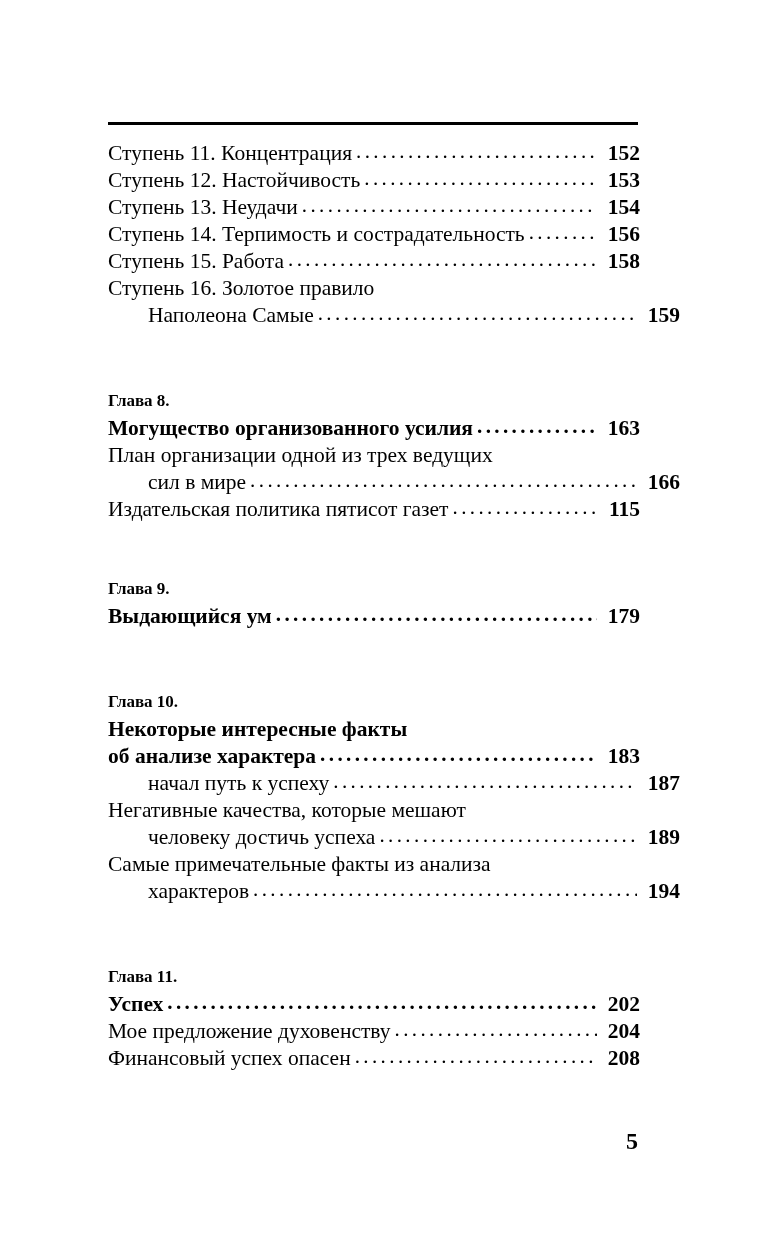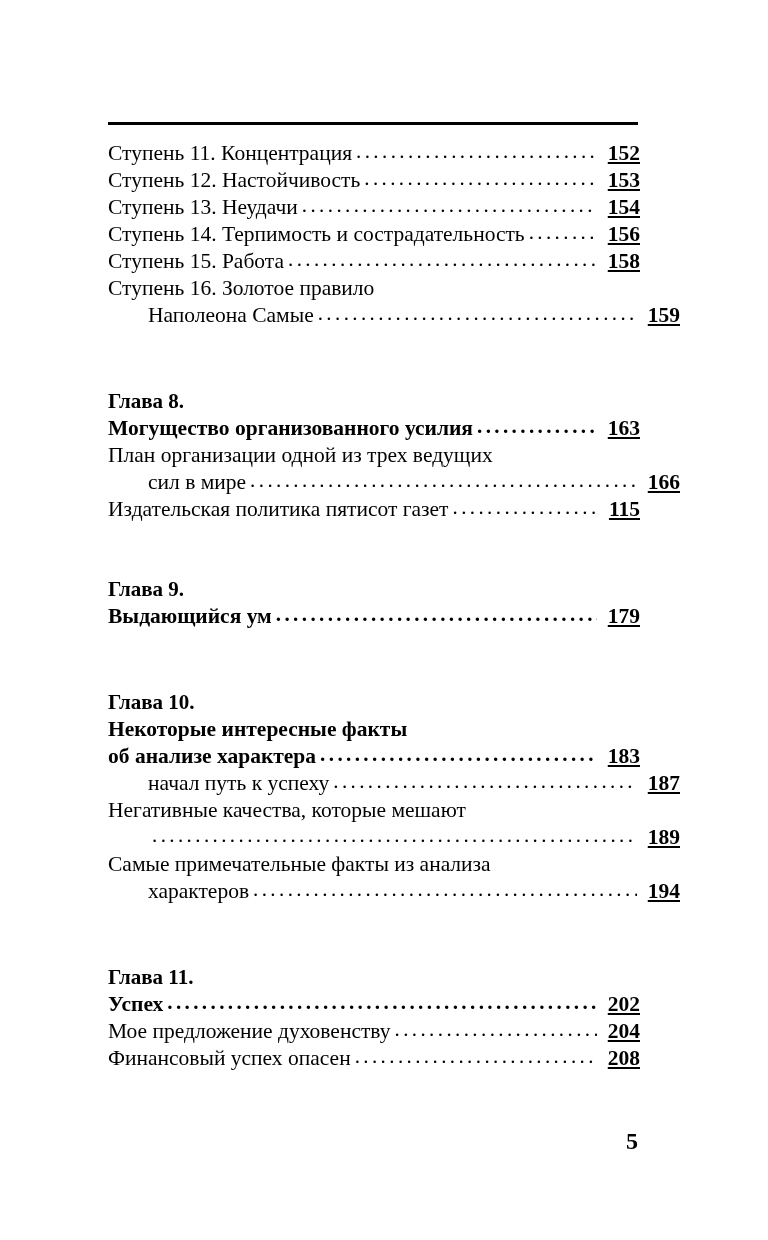--- a/index.html
+++ b/index.html
@@ -59,35 +59,34 @@
     color: #000;
   }
   .toc-line .leader::after {
     content: "..........................................................................................";
   }
   .toc-line .page-num {
     flex: 0 0 auto;
     font-weight: bold;
     text-align: right;
     min-width: 40px;
-    text-decoration: underline;
   }
   .toc-line.noleader .leader::after { content: ""; }
 
   .bold { font-weight: bold; align-items: flex-end; }
   .indent { padding-left: 40px; }
 
   
   .group { margin-bottom: 0; }
   .gap-xl { height: 58px; }
   .gap-l  { height: 52px; }
 
   .chapter-head {
     font-weight: bold;
-    font-size: 21px;
+    font-size: 17px;
     line-height: 28px;
   }
 
   .folio {
     position: absolute;
     right: 130px;
     top: 1128px;
     font-size: 24px;
     font-weight: bold;
   }
@@ -194,20 +193,21 @@
         <span class="label">начал путь к успеху</span>
         <span class="leader"></span>
         <span class="page-num">187</span>
       </div>
       <div class="toc-line noleader">
         <span class="label">Негативные качества, которые мешают</span>
         <span class="leader"></span>
         <span class="page-num"></span>
       </div>
       <div class="toc-line indent">
+        <span class="label">человеку достичь успеха</span>
         <span class="leader"></span>
         <span class="page-num">189</span>
       </div>
       <div class="toc-line noleader">
         <span class="label">Самые примечательные факты из анализа</span>
         <span class="leader"></span>
         <span class="page-num"></span>
       </div>
       <div class="toc-line indent">
         <span class="label">характеров</span>

